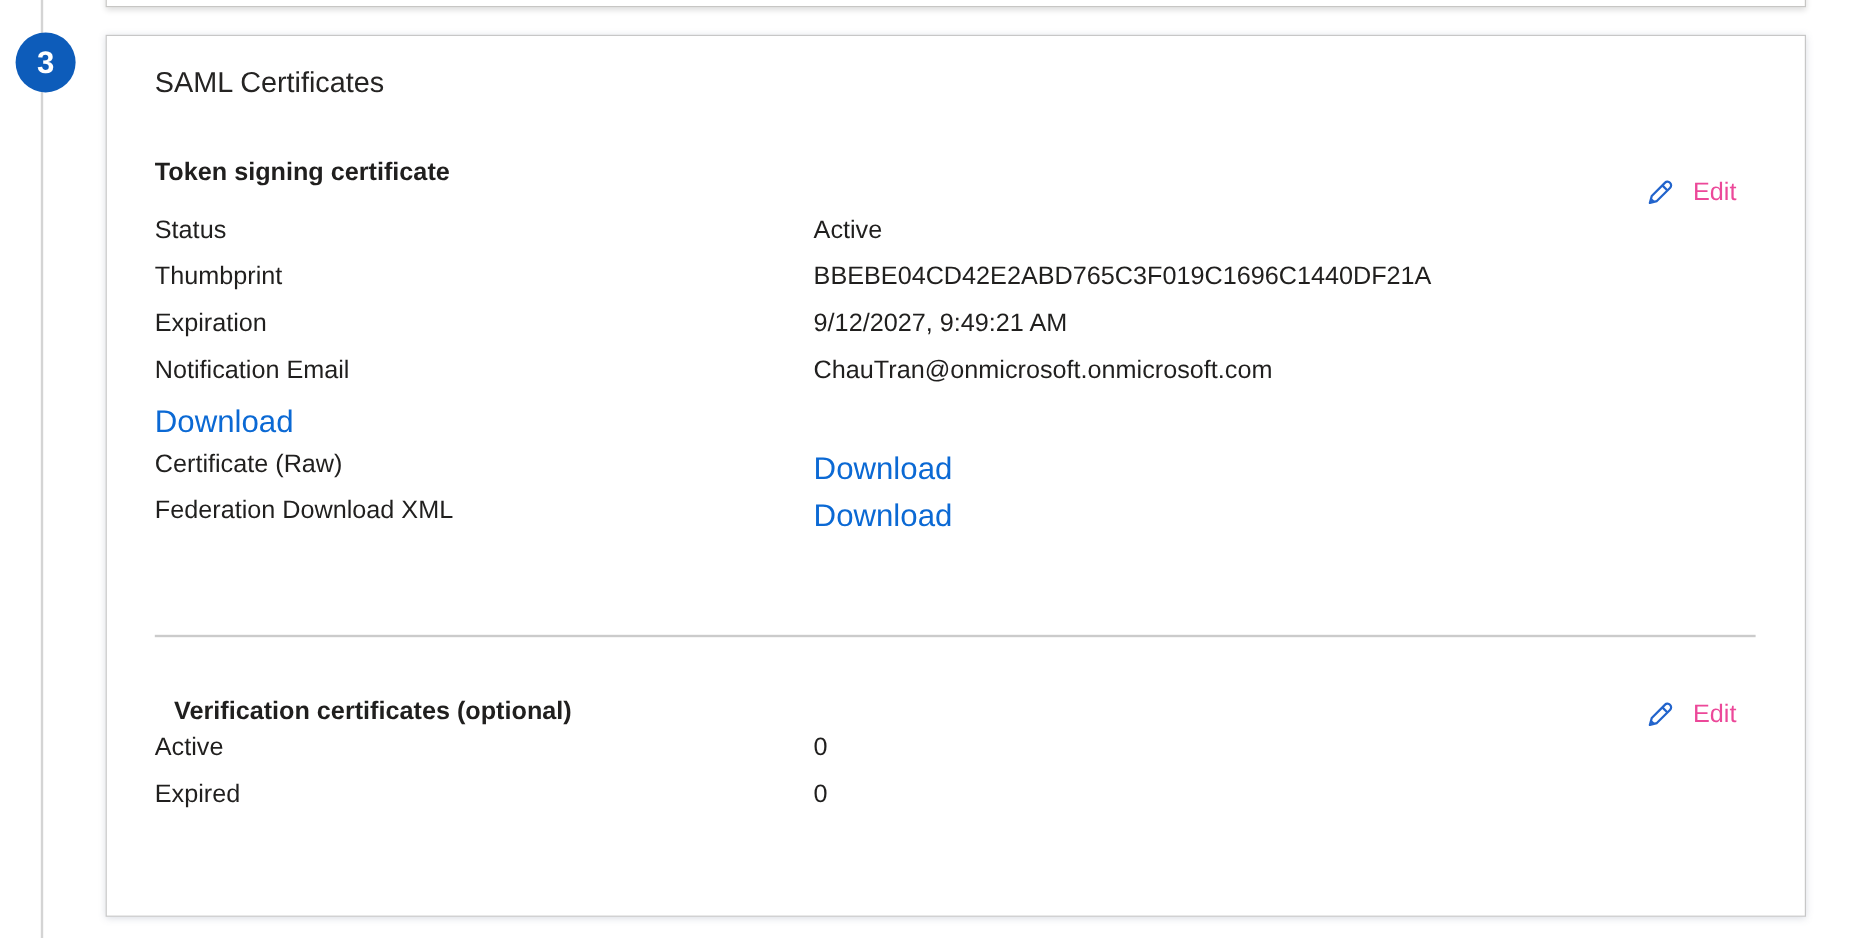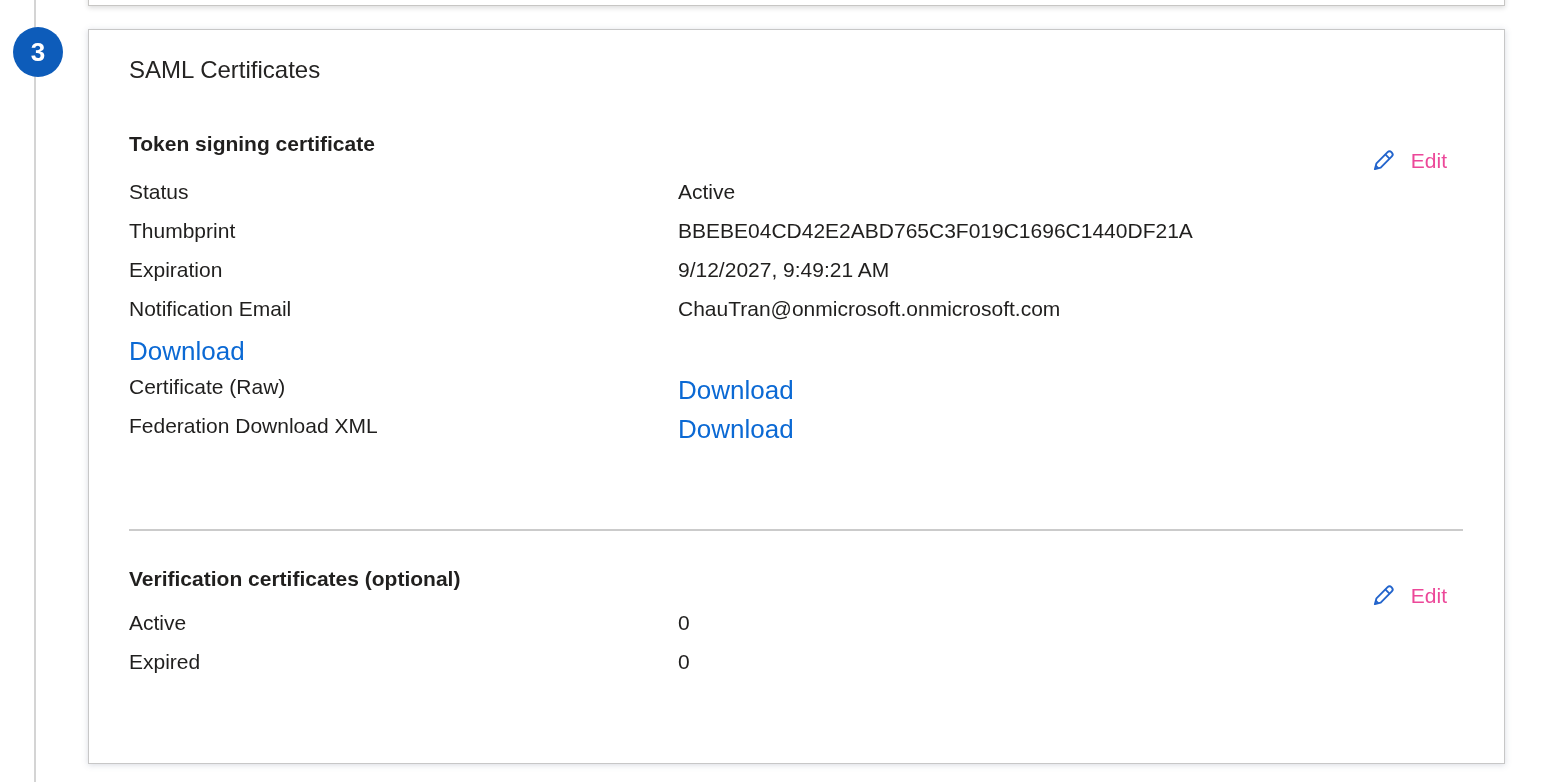--- a/index.html
+++ b/index.html
@@ -21,21 +21,21 @@
     display:flex;align-items:center;justify-content:center;z-index:3;
   }
   .card{
     position:absolute;left:88px;top:29px;width:1415px;height:733px;
     background:#ffffff;border:1px solid #c7c7c7;
     box-shadow:0 1px 6px rgba(100,110,140,.25);
   }
   .card-title{position:absolute;left:40px;top:26px;font-size:24px;color:#252423;text-align:center;}
   .section-heading{position:absolute;left:40px;font-size:21px;font-weight:bold;color:#201f1e;}
   .heading-token{top:102px;}
-  .heading-verify{top:537px;}
+  .heading-verify{top:551px;margin-left:16px;}
   .edit-btn{
     position:absolute;right:57px;display:flex;align-items:center;gap:13px;
     font-size:21px;color:#ec4899;cursor:pointer;background:none;border:none;
     font-family:inherit;padding:0;
   }
   .edit-token{top:116px;}
   .edit-verify{top:551px;}
   .rows{position:absolute;left:40px;width:1334px;}
   .rows-token{top:150px;}
   .rows-verify{top:581px;}

